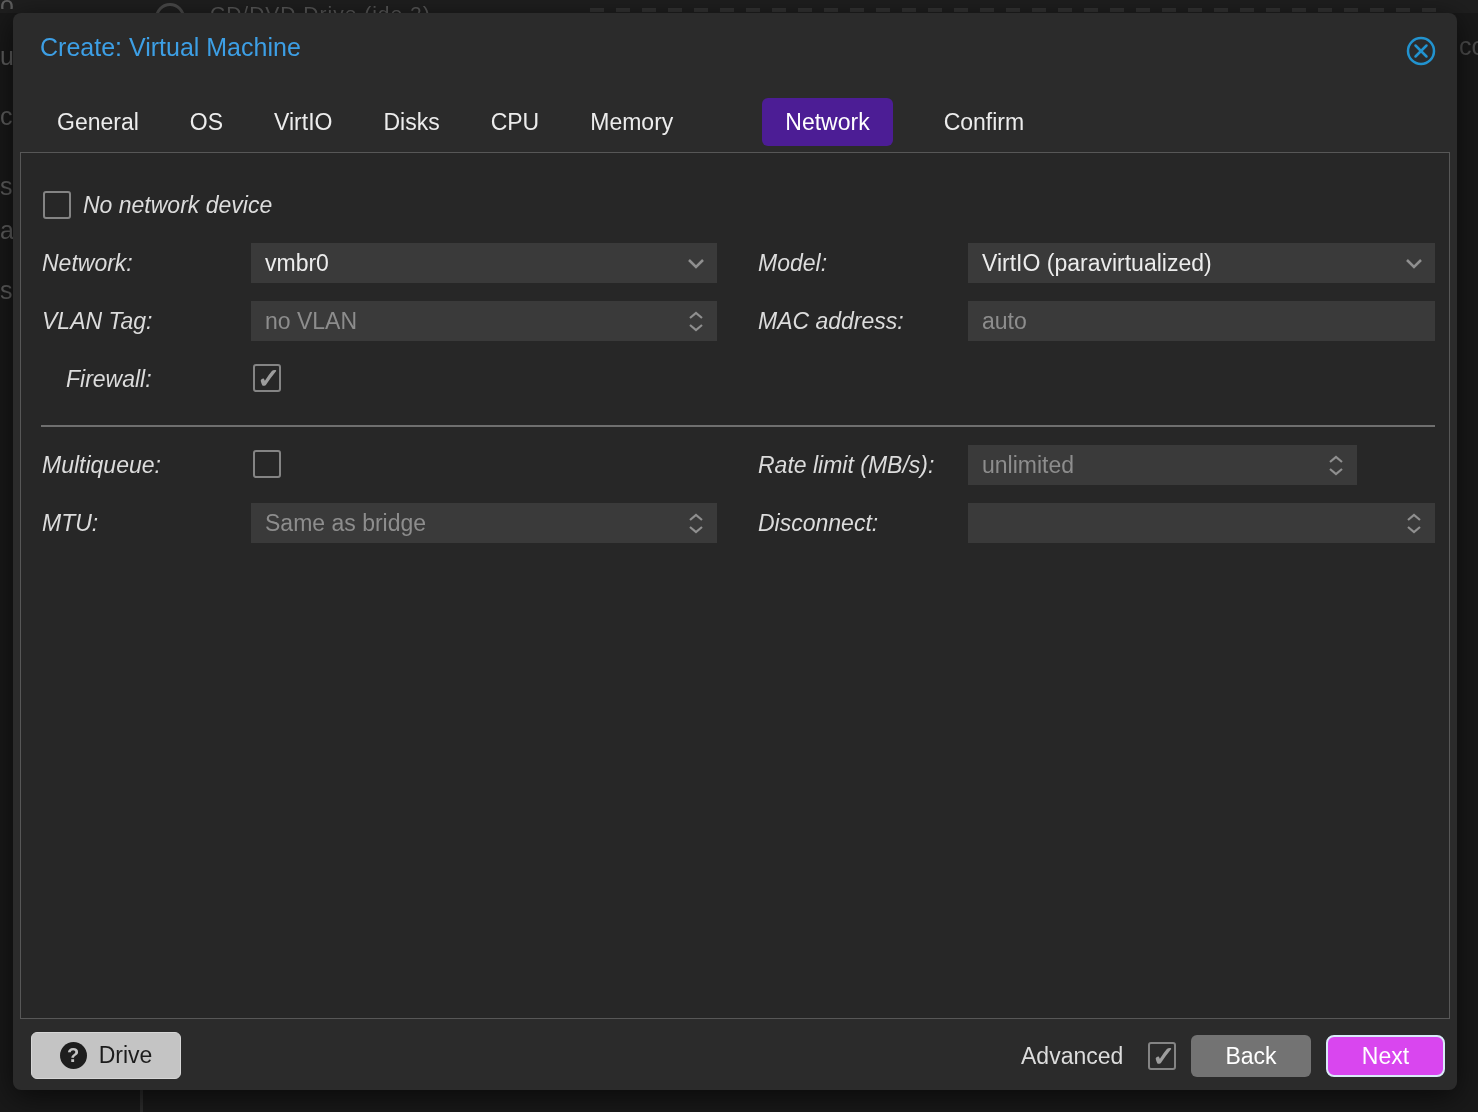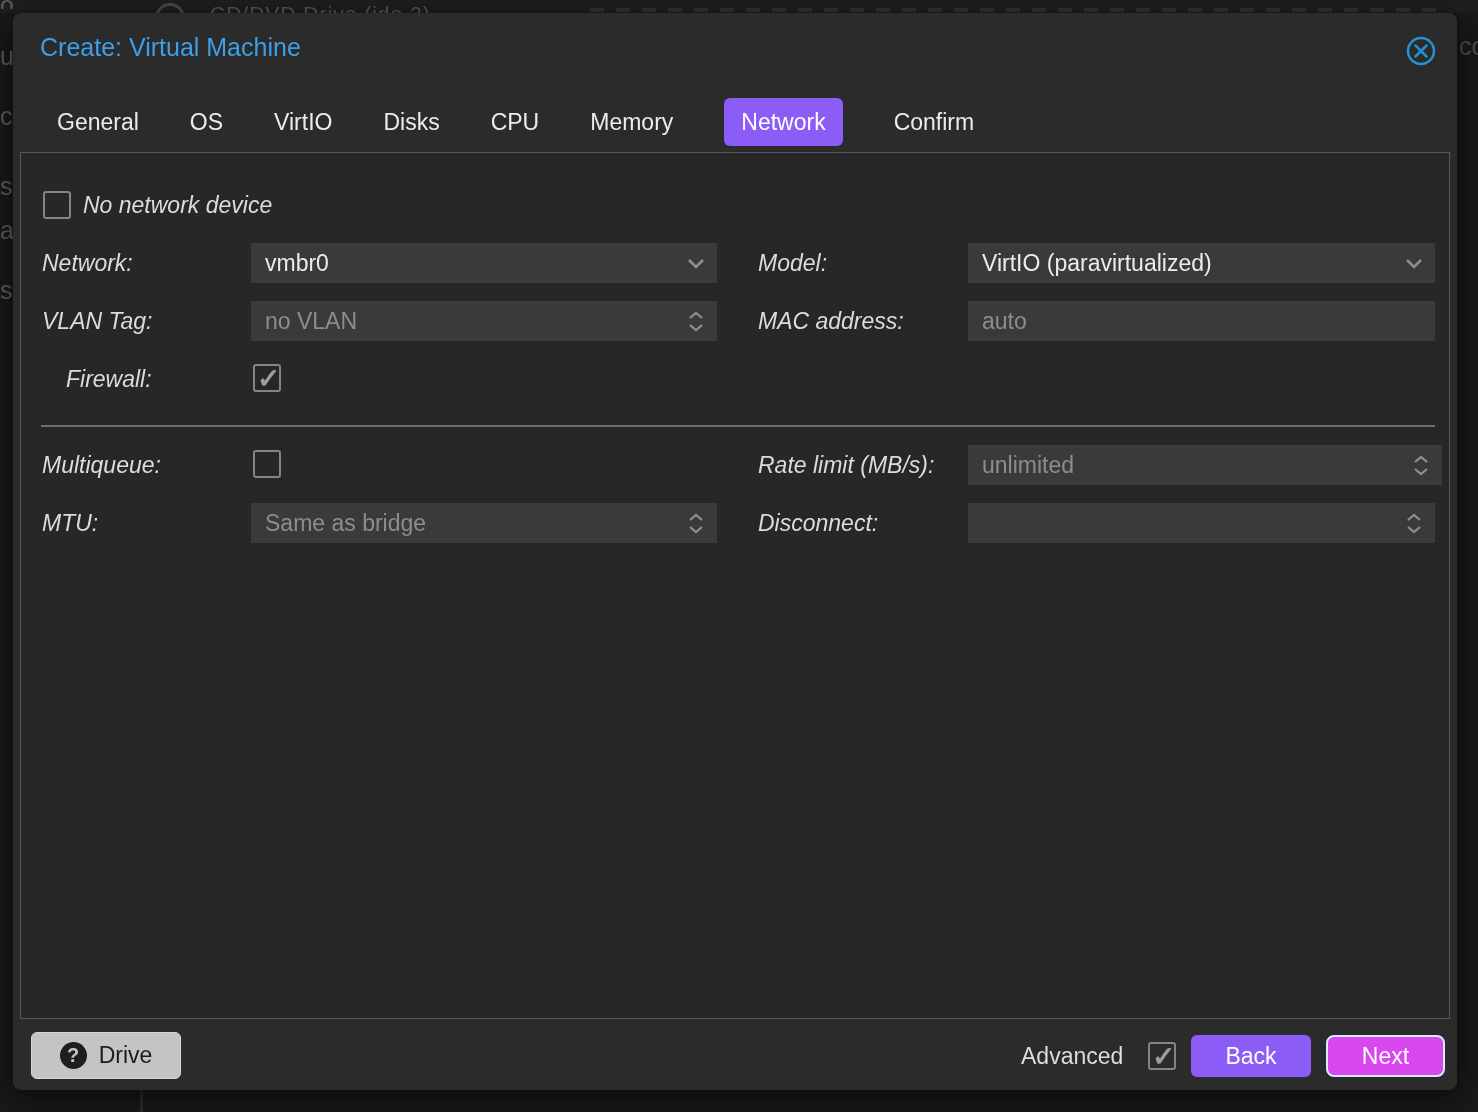--- a/index.html
+++ b/index.html
@@ -60,21 +60,21 @@
   
   .tabbar {
     position:absolute; left:44px; top:85px; height:48px;
     display:flex; align-items:center; gap:51px;
   }
   .tab {
     font-size:23px; color:#ececec; height:48px; line-height:48px;
     cursor:pointer; white-space:nowrap;
   }
   .tab.active {
-    background:#8b5cf6; border-radius:6px; padding:0 17px; color:#ffffff;
+    background:#4c1d95; border-radius:6px; padding:0 23px; color:#ffffff;margin-left:38px;
   }
 
   
   .panel {
     position:absolute; left:7px; top:139px; width:1430px; height:867px;
     background:#272727; border:1px solid #575757;
   }
 
   .lbl {
     position:absolute; font-size:23px; color:#dcdcdc; height:40px;
@@ -129,21 +129,21 @@
     position:absolute; left:1008px; top:1026px; font-size:23px; color:#dcdcdc;
     height:34px; line-height:34px;
   }
   .advanced-box { left:1135px; top:1029px; }
 
   .btn {
     position:absolute; top:1022px; height:42px; border-radius:6px;
     display:flex; align-items:center; justify-content:center;
     font-size:23px; color:#ffffff; cursor:pointer;
   }
-  .btn-back { left:1178px; width:120px; background:#8b5cf6; }
+  .btn-back { left:1178px; width:120px; background:#737373; }
   .btn-next {
     left:1313px; width:119px; background:#d946ef;
     border:2px solid #d9ebf8; border-radius:8px;
   }
 </style>
 </head>
 <body>
 
 <div class="bg-top-strip">
   <div class="bg-circle-icon"></div>
@@ -224,21 +224,21 @@
     </div>
 
     <div class="lbl" style="left:21px;top:206px;margin-left:24px;">Firewall:</div>
     <div class="checkbox checked" style="left:232px;top:211px;"></div>
 
     <div class="divider"></div>
 
     <div class="lbl" style="left:21px;top:292px;">Multiqueue:</div>
     <div class="checkbox" style="left:232px;top:297px;"></div>
     <div class="lbl" style="left:737px;top:292px;">Rate limit (MB/s):</div>
-    <div class="field" style="left:947px;top:292px;width:474px;">
+    <div class="field" style="left:947px;top:292px;width:389px;">
       <input readonly="" placeholder="unlimited" style="">
       <span class="trigger">
         <svg width="16" height="9" viewBox="0 0 16 9">
             <polyline points="2,7 8,2 14,7" fill="none" stroke="#8f8f8f" stroke-width="2.2"></polyline>
           </svg>
         <svg width="16" height="9" viewBox="0 0 16 9">
             <polyline points="2,2 8,7 14,2" fill="none" stroke="#8f8f8f" stroke-width="2.2"></polyline>
           </svg>
       </span>
     </div>

